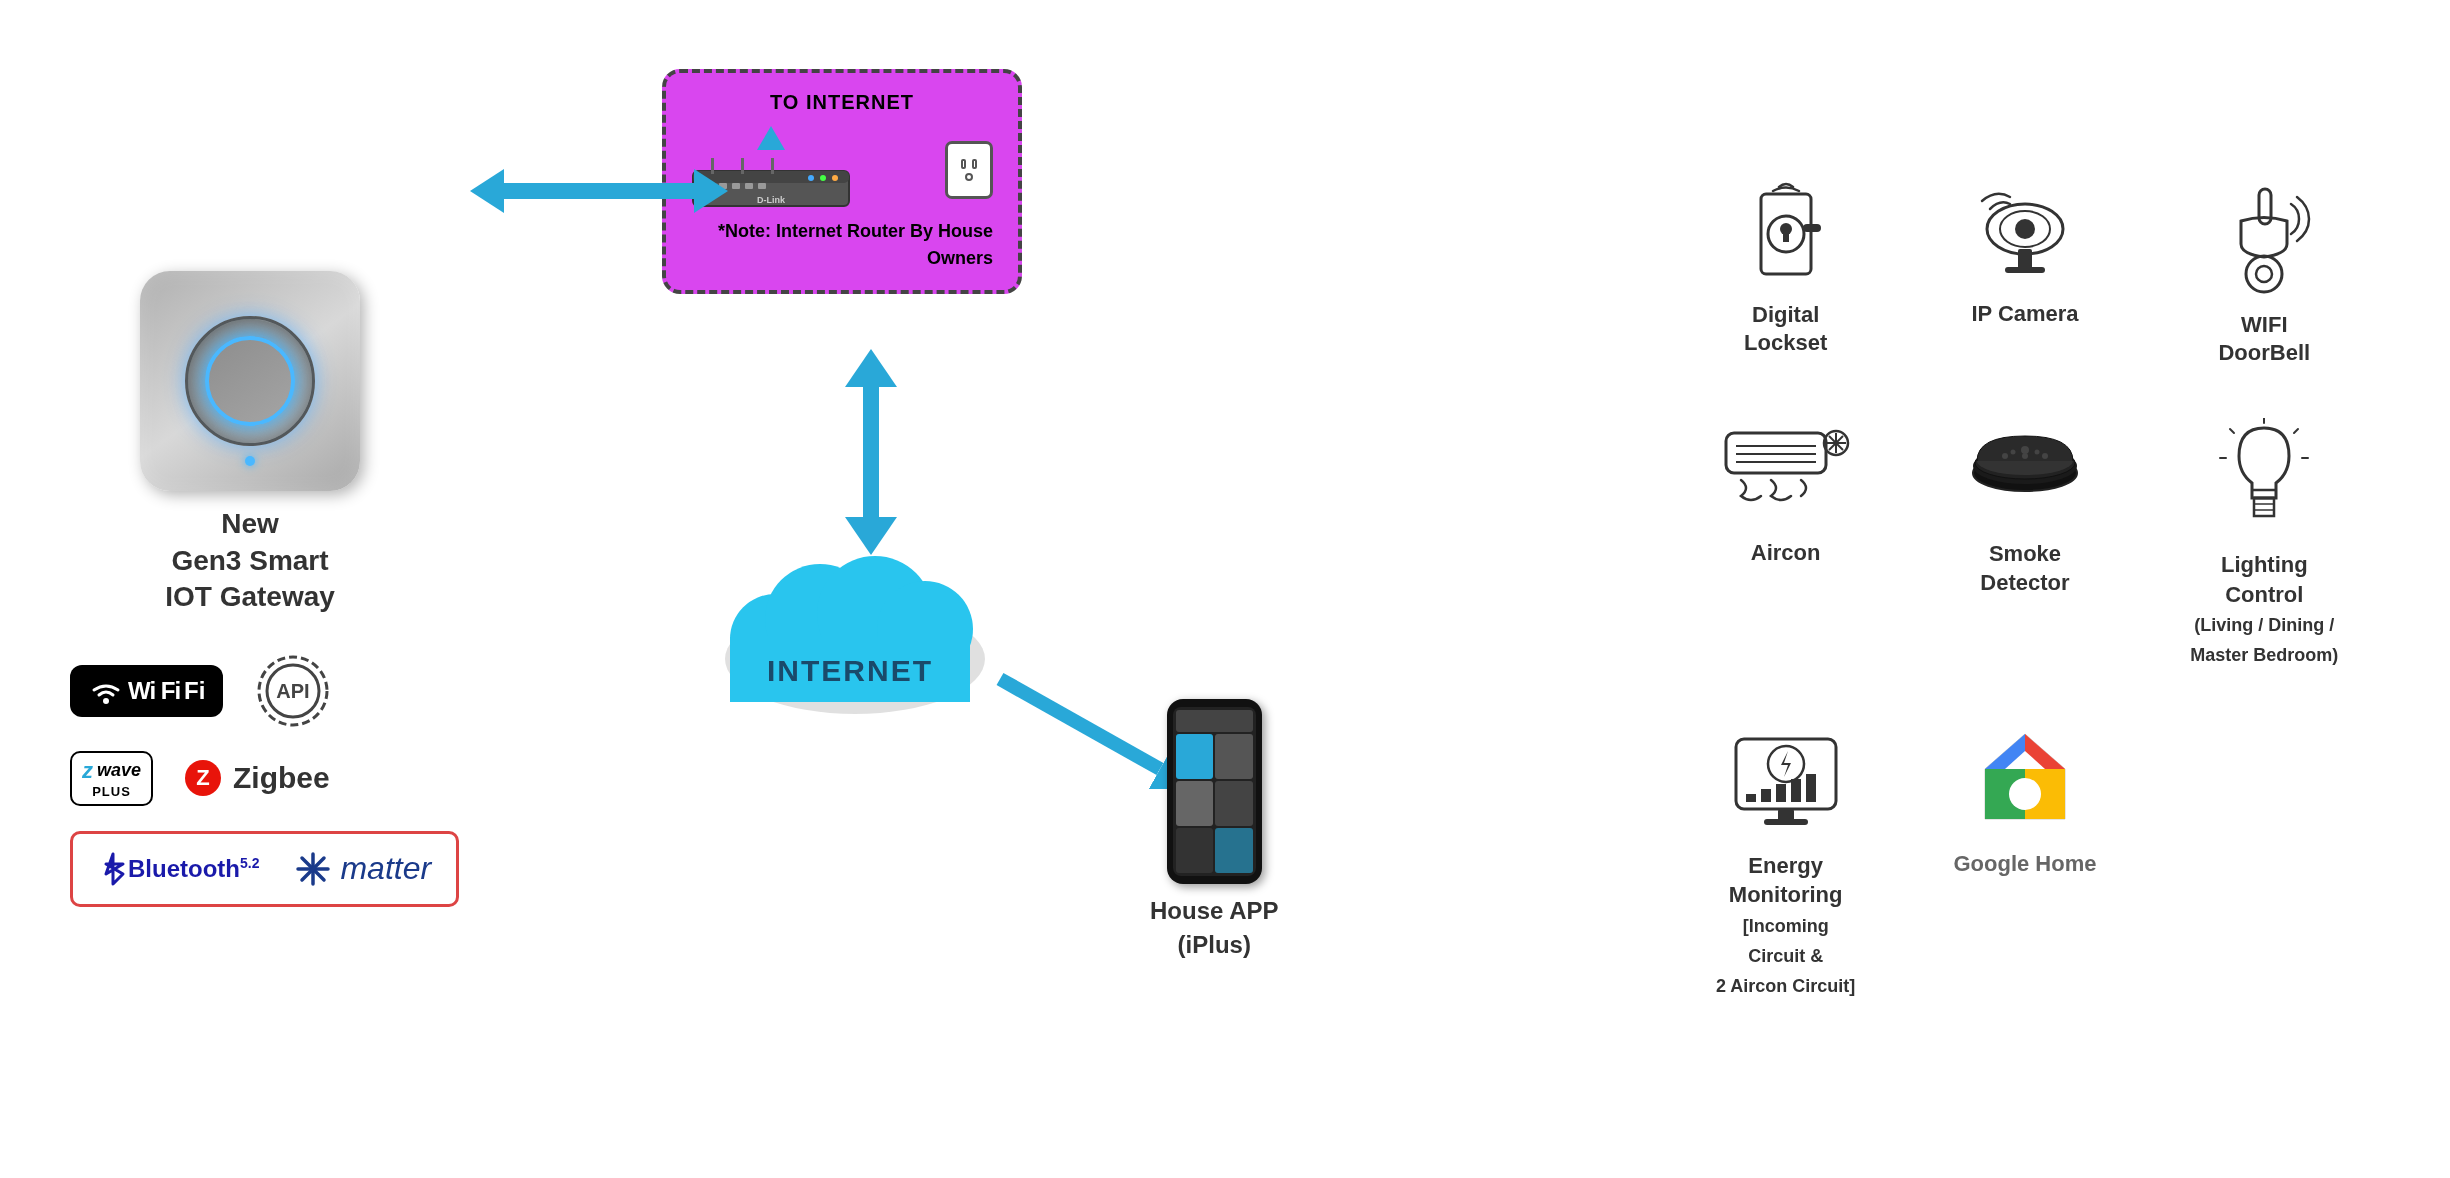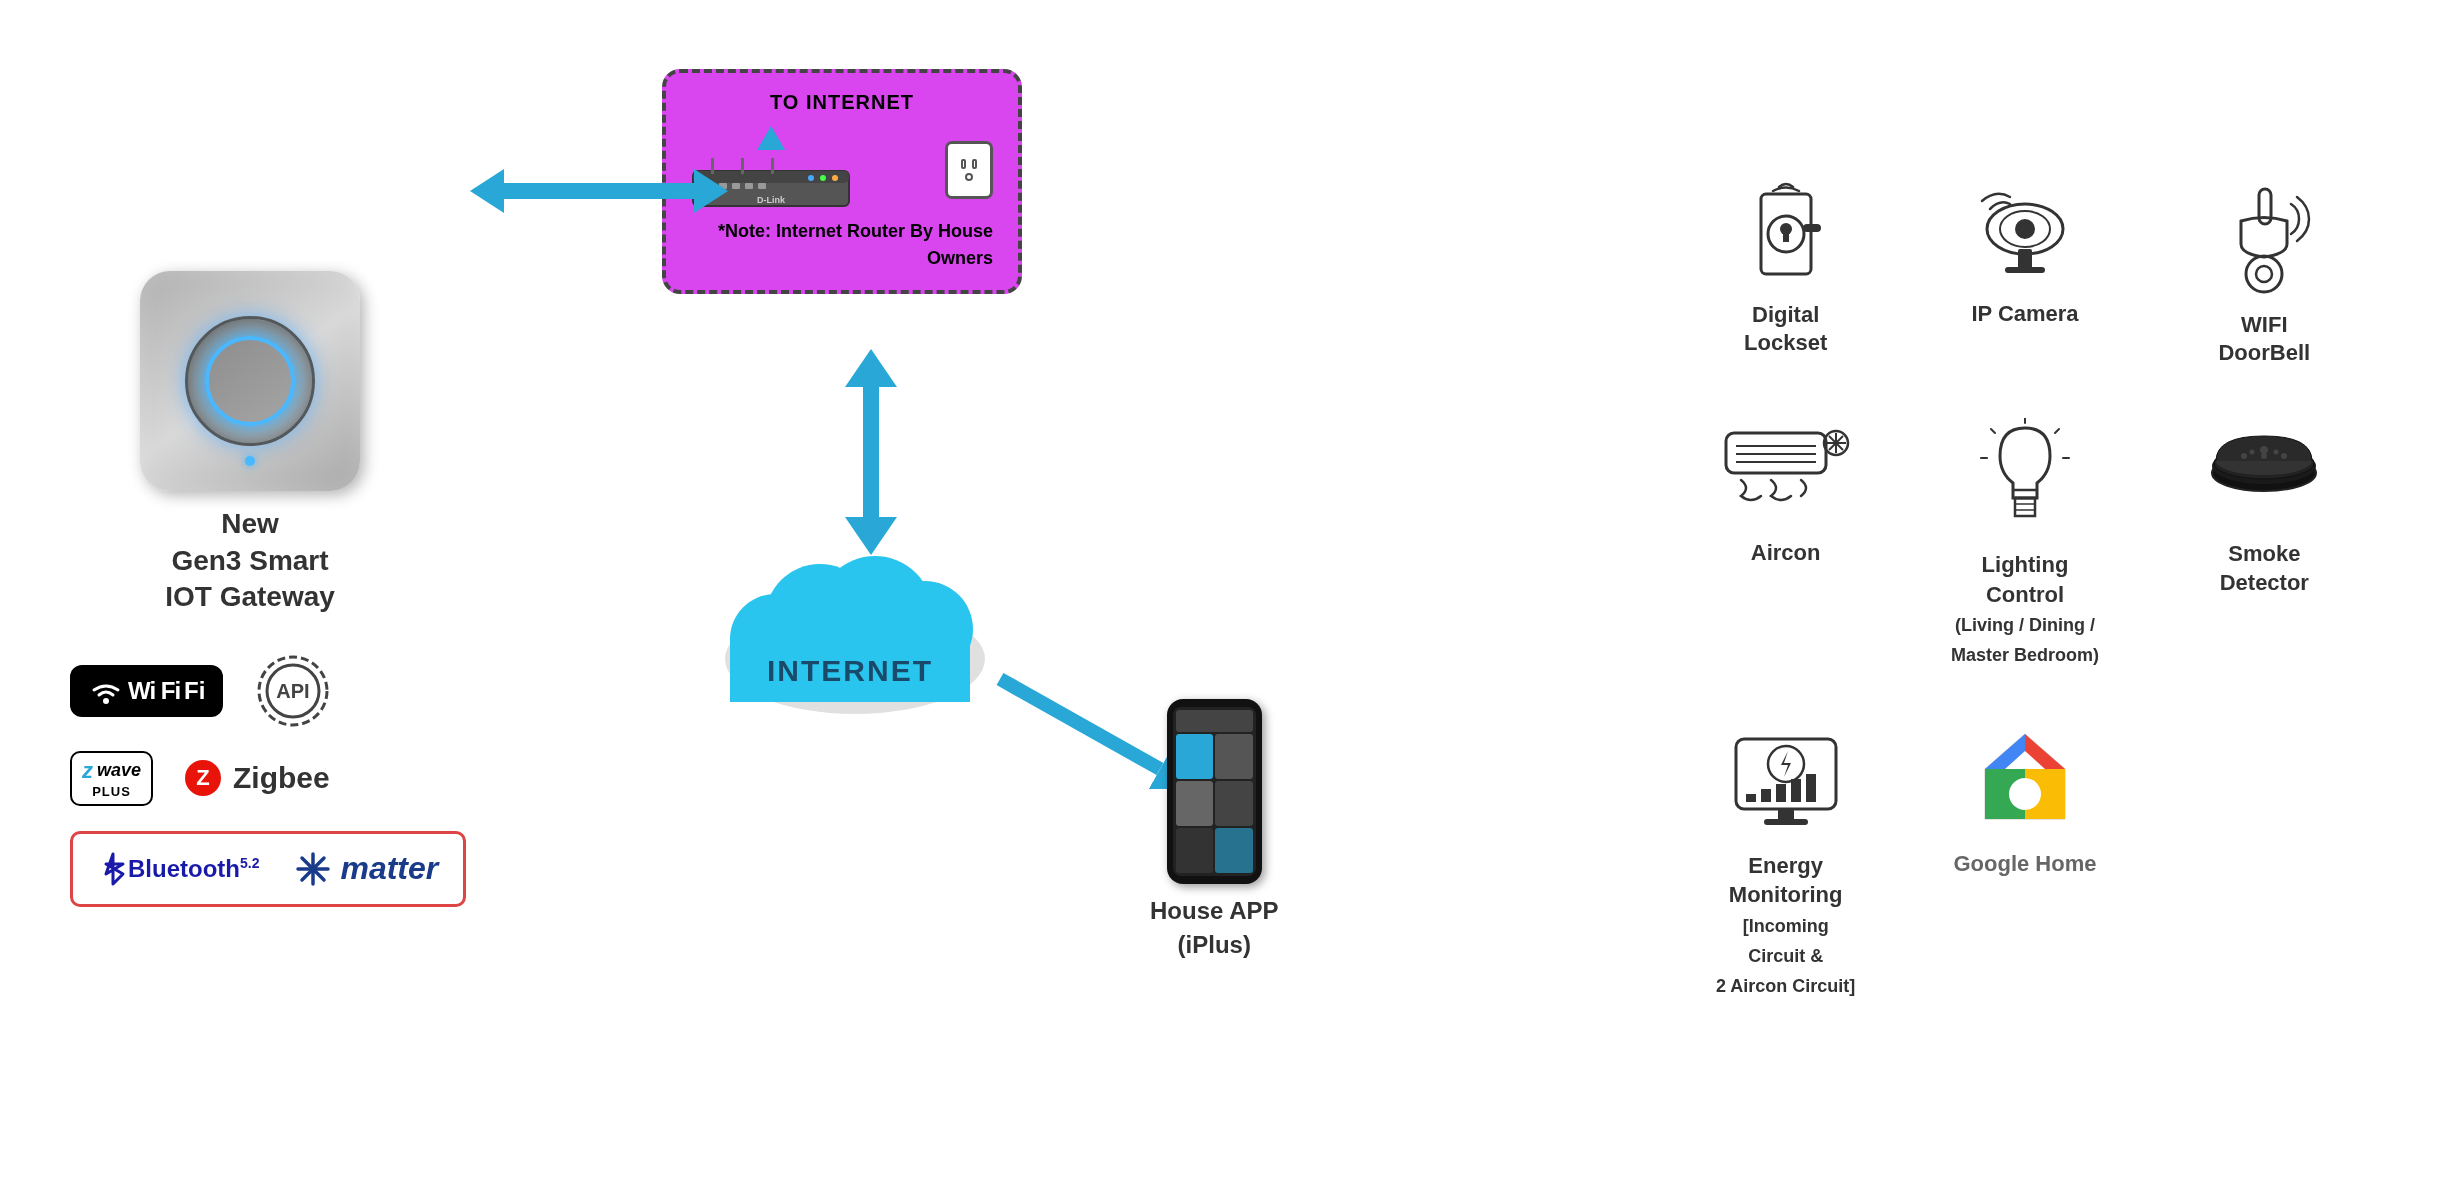--- a/index.html
+++ b/index.html
@@ -221,21 +221,21 @@
         </div>
 
         <div style="display:flex; align-items:center; gap:8px;">
 
           <svg width="38" height="38" viewBox="0 0 38 38">
             <line x1="19" y1="4" x2="19" y2="34" stroke="#1a3a8a" stroke-width="3.5" stroke-linecap="round"></line>
             <line x1="4" y1="19" x2="34" y2="19" stroke="#1a3a8a" stroke-width="3.5" stroke-linecap="round"></line>
             <line x1="8" y1="8" x2="30" y2="30" stroke="#1a3a8a" stroke-width="3.5" stroke-linecap="round"></line>
             <line x1="30" y1="8" x2="8" y2="30" stroke="#1a3a8a" stroke-width="3.5" stroke-linecap="round"></line>
           </svg>
-          <span style="font-size:32px; font-weight:700; color:#1a3a8a; font-style:italic;">matter</span>
+          <span style="font-size:32px; font-weight:400; color:#1a3a8a; font-style:italic;">matter</span>
         </div>
       </div>
 
     </div>
   </div>
 
   <div class="mid-col">
 
     <div style="position:absolute; left:20px; top:130px; display:flex; align-items:center; z-index:2;">
       <div style="width:0; height:0; border-top:22px solid transparent; border-bottom:22px solid transparent; border-right:34px solid #29a8d8;"></div>
@@ -404,62 +404,62 @@
         <line x1="122" y1="18" x2="108" y2="32" stroke="#333" stroke-width="2"></line>
 
         <path d="M20 62 Q30 70 20 78 Q30 86 40 78" stroke="#333" stroke-width="2.5" fill="none" stroke-linecap="round"></path>
         <path d="M50 62 Q60 70 50 78 Q60 86 70 78" stroke="#333" stroke-width="2.5" fill="none" stroke-linecap="round"></path>
         <path d="M80 62 Q90 70 80 78" stroke="#333" stroke-width="2.5" fill="none" stroke-linecap="round"></path>
       </svg>
       <div style="font-size:22px; font-weight:700; text-align:center; color:#333;">Aircon</div>
     </div>
 
     <div class="device-item">
-      <svg width="100" height="120" viewBox="0 0 100 120">
-
-        <path d="M50 10 Q75 10 75 38 Q75 55 62 65 L62 80 L38 80 L38 65 Q25 55 25 38 Q25 10 50 10 Z" fill="none" stroke="#333" stroke-width="3"></path>
-
-        <line x1="38" y1="72" x2="62" y2="72" stroke="#333" stroke-width="2.5"></line>
-        <line x1="40" y1="80" x2="60" y2="80" stroke="#333" stroke-width="2.5"></line>
-
-        <rect x="40" y="80" width="20" height="18" fill="none" stroke="#333" stroke-width="2.5"></rect>
-
-        <line x1="40" y1="86" x2="60" y2="86" stroke="#333" stroke-width="1.5"></line>
-        <line x1="40" y1="92" x2="60" y2="92" stroke="#333" stroke-width="1.5"></line>
-
-        <line x1="50" y1="5" x2="50" y2="0" stroke="#333" stroke-width="2" stroke-linecap="round"></line>
-        <line x1="80" y1="15" x2="84" y2="11" stroke="#333" stroke-width="2" stroke-linecap="round"></line>
-        <line x1="88" y1="40" x2="94" y2="40" stroke="#333" stroke-width="2" stroke-linecap="round"></line>
-        <line x1="20" y1="15" x2="16" y2="11" stroke="#333" stroke-width="2" stroke-linecap="round"></line>
-        <line x1="12" y1="40" x2="6" y2="40" stroke="#333" stroke-width="2" stroke-linecap="round"></line>
-      </svg>
-      <div style="font-size:22px; font-weight:700; text-align:center; color:#333; line-height:1.35;">Lighting<br>Control<br><span style="font-size:18px; font-weight:600;">(Living / Dining /<br>Master Bedroom)</span></div>
-    </div>
-
-    <div class="device-item">
       <svg width="120" height="110" viewBox="0 0 120 110">
 
         <ellipse cx="60" cy="55" rx="52" ry="18" fill="#111" stroke="#222" stroke-width="2"></ellipse>
         <ellipse cx="60" cy="48" rx="52" ry="18" fill="#1a1a1a"></ellipse>
         <ellipse cx="60" cy="45" rx="50" ry="16" fill="#222" stroke="#111" stroke-width="1"></ellipse>
         <ellipse cx="60" cy="43" rx="48" ry="14" fill="#333"></ellipse>
 
         <path d="M12 43 Q12 18 60 18 Q108 18 108 43" fill="#2a2a2a" stroke="#111" stroke-width="1"></path>
 
         <circle cx="60" cy="32" r="4" fill="#444"></circle>
         <circle cx="40" cy="38" r="3" fill="#444"></circle>
         <circle cx="80" cy="38" r="3" fill="#444"></circle>
         <circle cx="60" cy="38" r="3" fill="#444"></circle>
         <circle cx="48" cy="34" r="2.5" fill="#444"></circle>
         <circle cx="72" cy="34" r="2.5" fill="#444"></circle>
       </svg>
       <div style="font-size:22px; font-weight:700; text-align:center; color:#333; line-height:1.3;">Smoke<br>Detector</div>
     </div>
 
     <div class="device-item">
+      <svg width="100" height="120" viewBox="0 0 100 120">
+
+        <path d="M50 10 Q75 10 75 38 Q75 55 62 65 L62 80 L38 80 L38 65 Q25 55 25 38 Q25 10 50 10 Z" fill="none" stroke="#333" stroke-width="3"></path>
+
+        <line x1="38" y1="72" x2="62" y2="72" stroke="#333" stroke-width="2.5"></line>
+        <line x1="40" y1="80" x2="60" y2="80" stroke="#333" stroke-width="2.5"></line>
+
+        <rect x="40" y="80" width="20" height="18" fill="none" stroke="#333" stroke-width="2.5"></rect>
+
+        <line x1="40" y1="86" x2="60" y2="86" stroke="#333" stroke-width="1.5"></line>
+        <line x1="40" y1="92" x2="60" y2="92" stroke="#333" stroke-width="1.5"></line>
+
+        <line x1="50" y1="5" x2="50" y2="0" stroke="#333" stroke-width="2" stroke-linecap="round"></line>
+        <line x1="80" y1="15" x2="84" y2="11" stroke="#333" stroke-width="2" stroke-linecap="round"></line>
+        <line x1="88" y1="40" x2="94" y2="40" stroke="#333" stroke-width="2" stroke-linecap="round"></line>
+        <line x1="20" y1="15" x2="16" y2="11" stroke="#333" stroke-width="2" stroke-linecap="round"></line>
+        <line x1="12" y1="40" x2="6" y2="40" stroke="#333" stroke-width="2" stroke-linecap="round"></line>
+      </svg>
+      <div style="font-size:22px; font-weight:700; text-align:center; color:#333; line-height:1.35;">Lighting<br>Control<br><span style="font-size:18px; font-weight:600;">(Living / Dining /<br>Master Bedroom)</span></div>
+    </div>
+
+    <div class="device-item">
       <svg width="120" height="120" viewBox="0 0 120 120">
 
         <rect x="10" y="20" width="100" height="70" rx="8" fill="none" stroke="#333" stroke-width="3"></rect>
 
         <circle cx="60" cy="45" r="18" fill="none" stroke="#333" stroke-width="2.5"></circle>
         <path d="M62 32 L55 46 L62 46 L58 58 L65 44 L58 44 Z" fill="#333"></path>
 
         <rect x="20" y="75" width="10" height="8" fill="#333"></rect>
         <rect x="35" y="70" width="10" height="13" fill="#333"></rect>
         <rect x="50" y="65" width="10" height="18" fill="#333"></rect>

